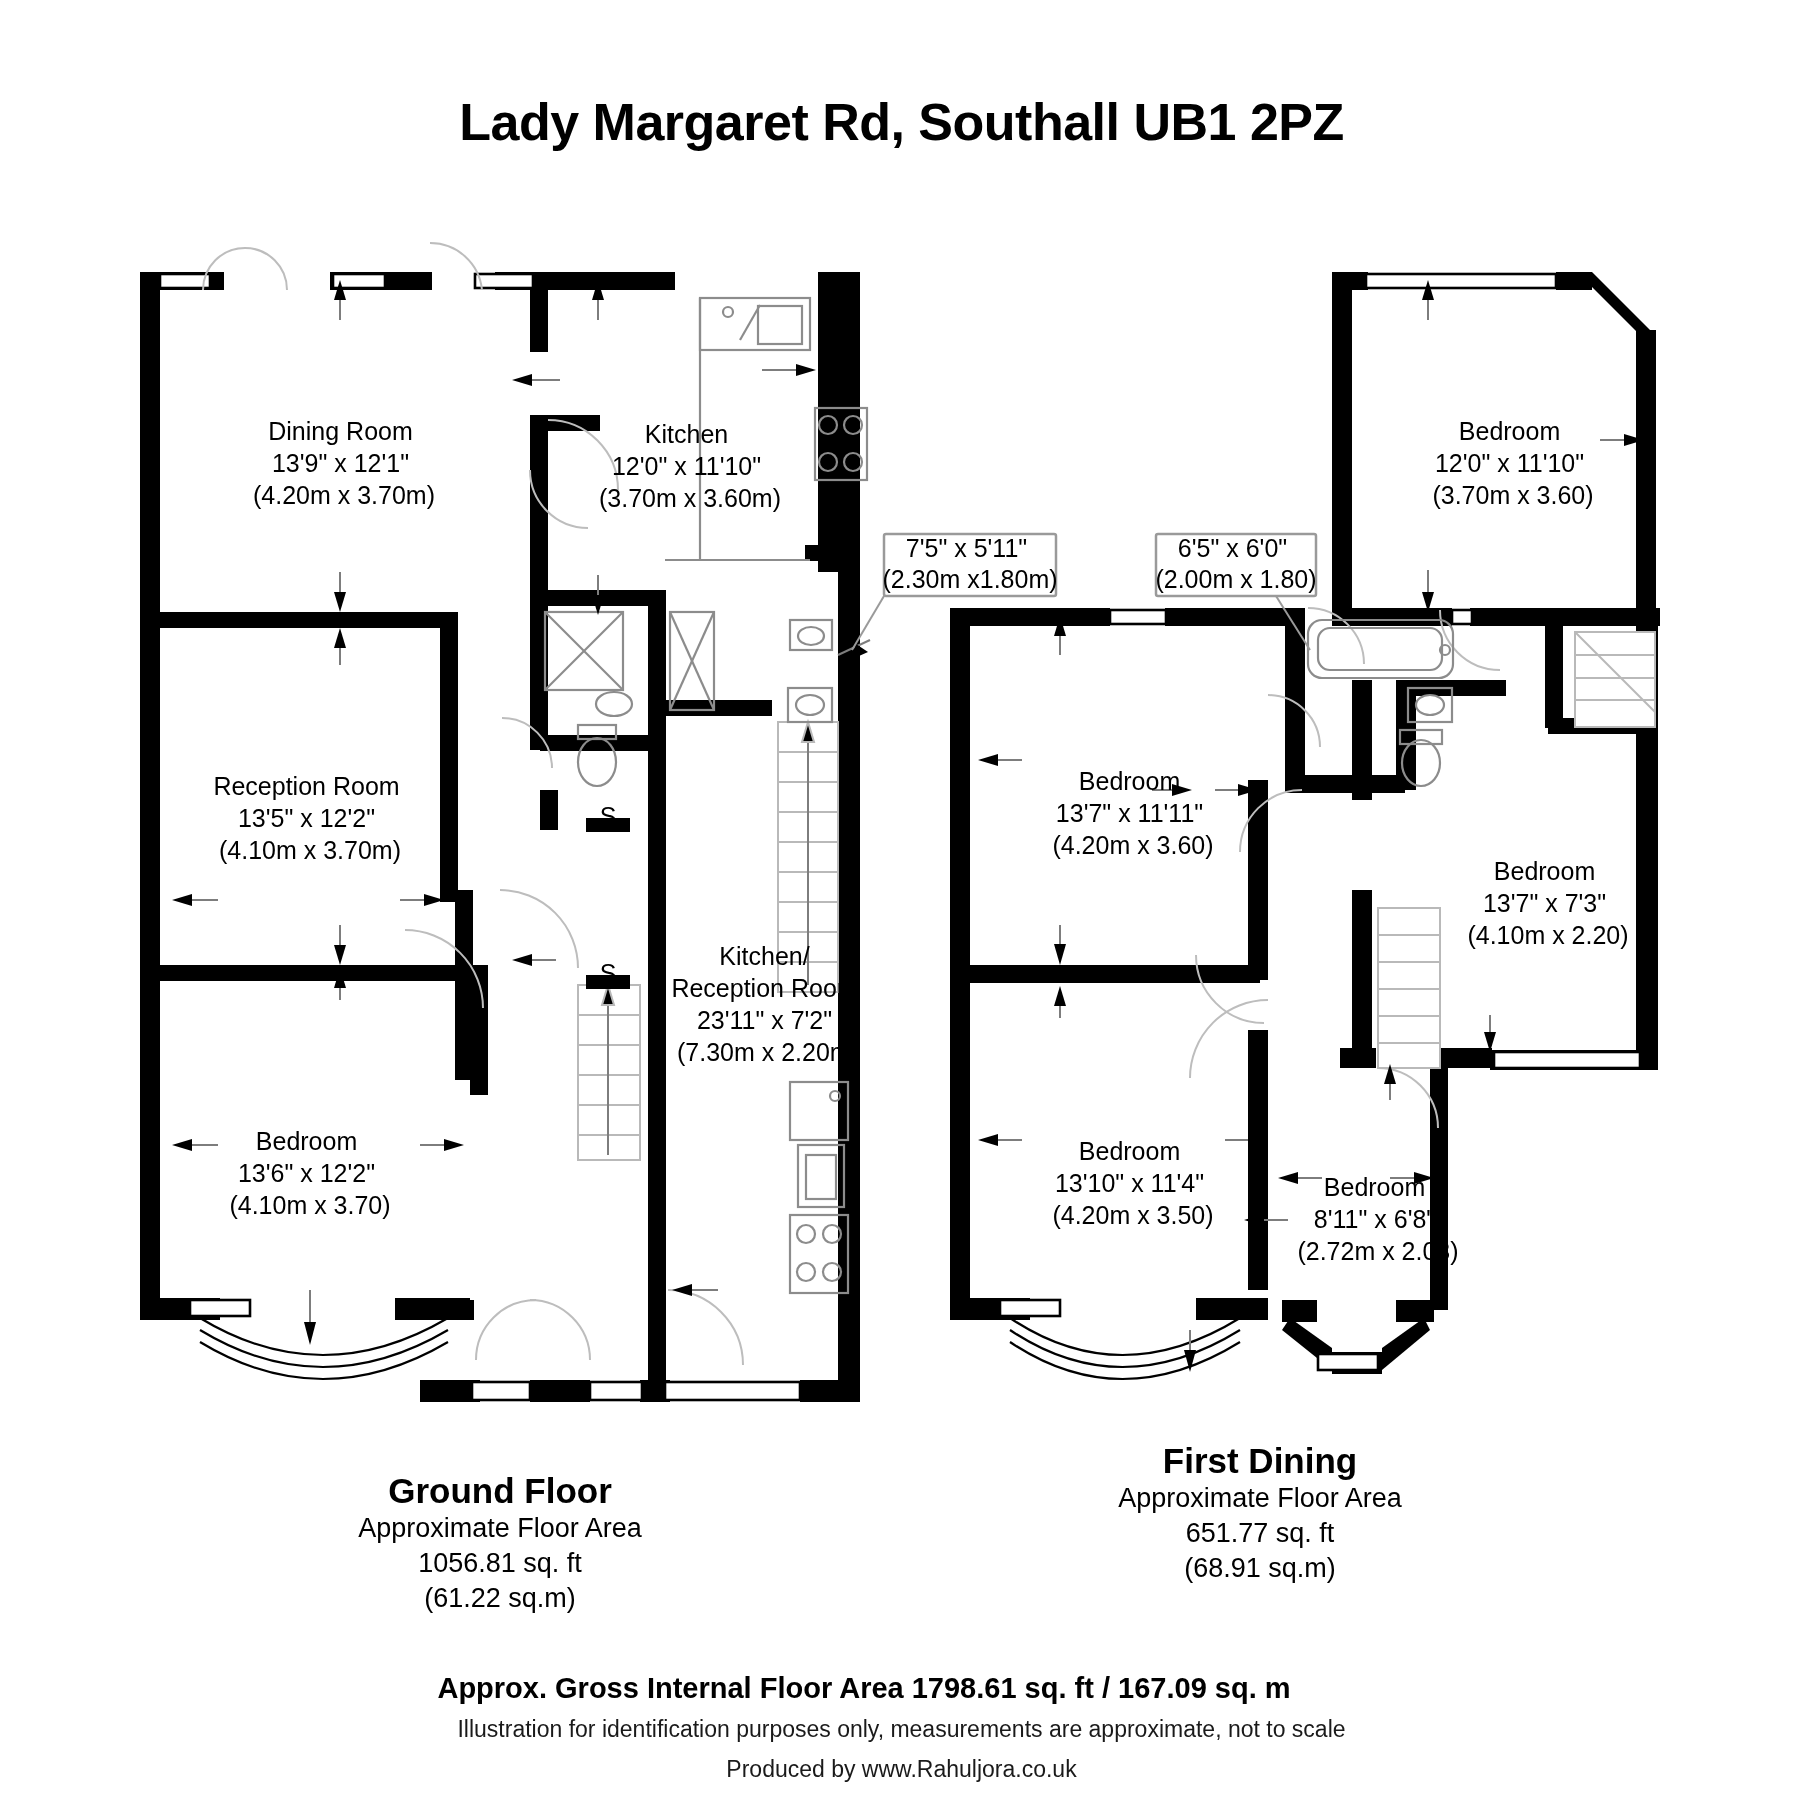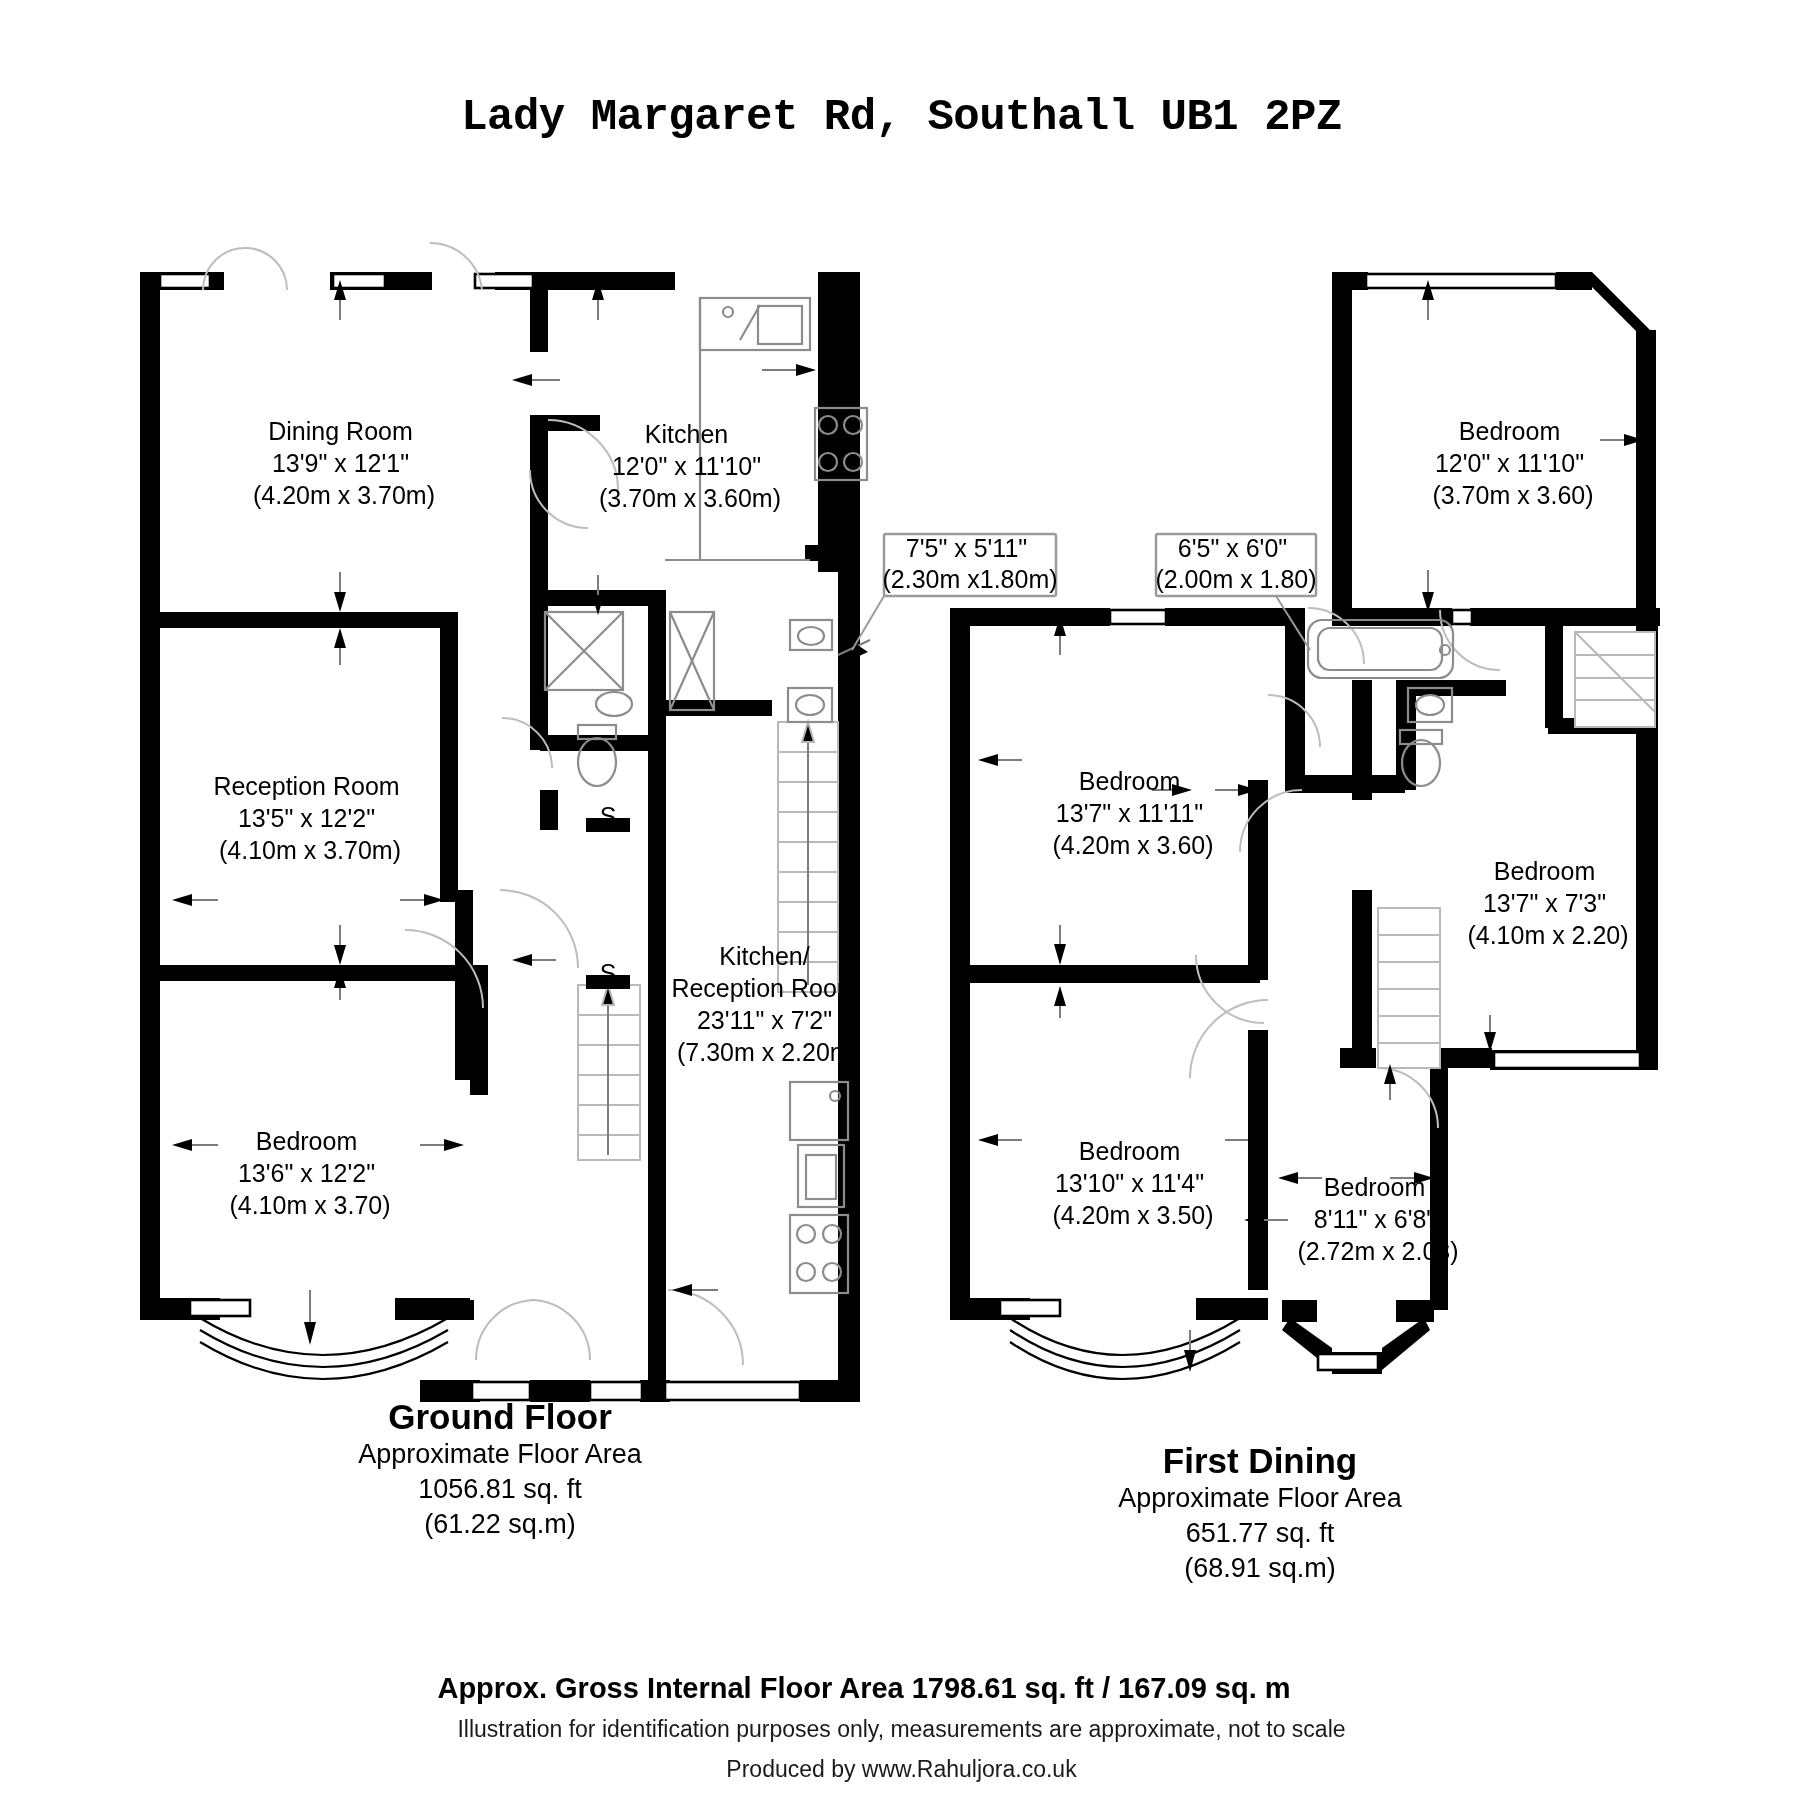--- a/index.html
+++ b/index.html
@@ -1,22 +1,22 @@
 <!DOCTYPE html>
 <html><head>
 <meta charset="utf-8">
 <title>Floor Plan</title>
 <style>
   html,body{margin:0;padding:0;background:#ffffff;}
   body{width:1803px;height:1800px;font-family:"Liberation Sans",sans-serif;color:#000;overflow:hidden;}
   #sheet{position:relative;width:1803px;height:1800px;background:#fff;}
   #plan-title{
     position:absolute;top:92px;left:0;width:1803px;text-align:center;
-    font-size:44px;font-weight:bold;letter-spacing:-0.5px;
-    font-family:Liberation Mono, monospace;
+    font-size:52px;font-weight:bold;letter-spacing:-0.5px;
+    font-family:Liberation Sans, sans-serif;
   }
   #plan-svg{position:absolute;top:0;left:0;width:1803px;height:1800px;}
   .rm-label{font-family:"Liberation Sans",sans-serif;font-size:25px;fill:#000;text-anchor:middle;}
   .rm-label tspan{font-family:"Liberation Sans",sans-serif;}
   .callout-box{fill:#ffffff;stroke:#9a9a9a;stroke-width:2.5;}
   .callout-txt{font-family:"Liberation Sans",sans-serif;font-size:25px;fill:#000;text-anchor:middle;}
   .wall{fill:#000000;}
   .thinline{fill:none;stroke:#000;stroke-width:2.2;}
   .fixture{fill:none;stroke:#8c8c8c;stroke-width:2.2;}
   .swing{fill:none;stroke:#bdbdbd;stroke-width:2;}
@@ -475,21 +475,21 @@
         <rect class="callout-box" x="1156" y="534" width="160" height="62" rx="2"></rect>
         <path class="leader" d="M 1276,596 L 1310,650"></path>
         <text class="callout-txt" x="1236" y="557">
           <tspan x="1236" dy="0">6'5" x 6'0"</tspan>
           <tspan x="1236" dy="31">(2.00m x 1.80)</tspan>
         </text>
       </g>
     </g>
   </svg>
 
-  <div class="floor-cap" id="gf-caption" style="left:180px;top:1396px;width:640px;">
+  <div class="floor-cap" id="gf-caption" style="left:180px;top:1470px;width:640px;">
     <div class="fc-title">Ground Floor</div>
     <div class="fc-line">Approximate Floor Area</div>
     <div class="fc-line">1056.81 sq. ft</div>
     <div class="fc-line">(61.22 sq.m)</div>
   </div>
 
   <div class="floor-cap" id="ff-caption" style="left:940px;top:1440px;width:640px;">
     <div class="fc-title">First Dining</div>
     <div class="fc-line">Approximate Floor Area</div>
     <div class="fc-line">651.77 sq. ft</div>

